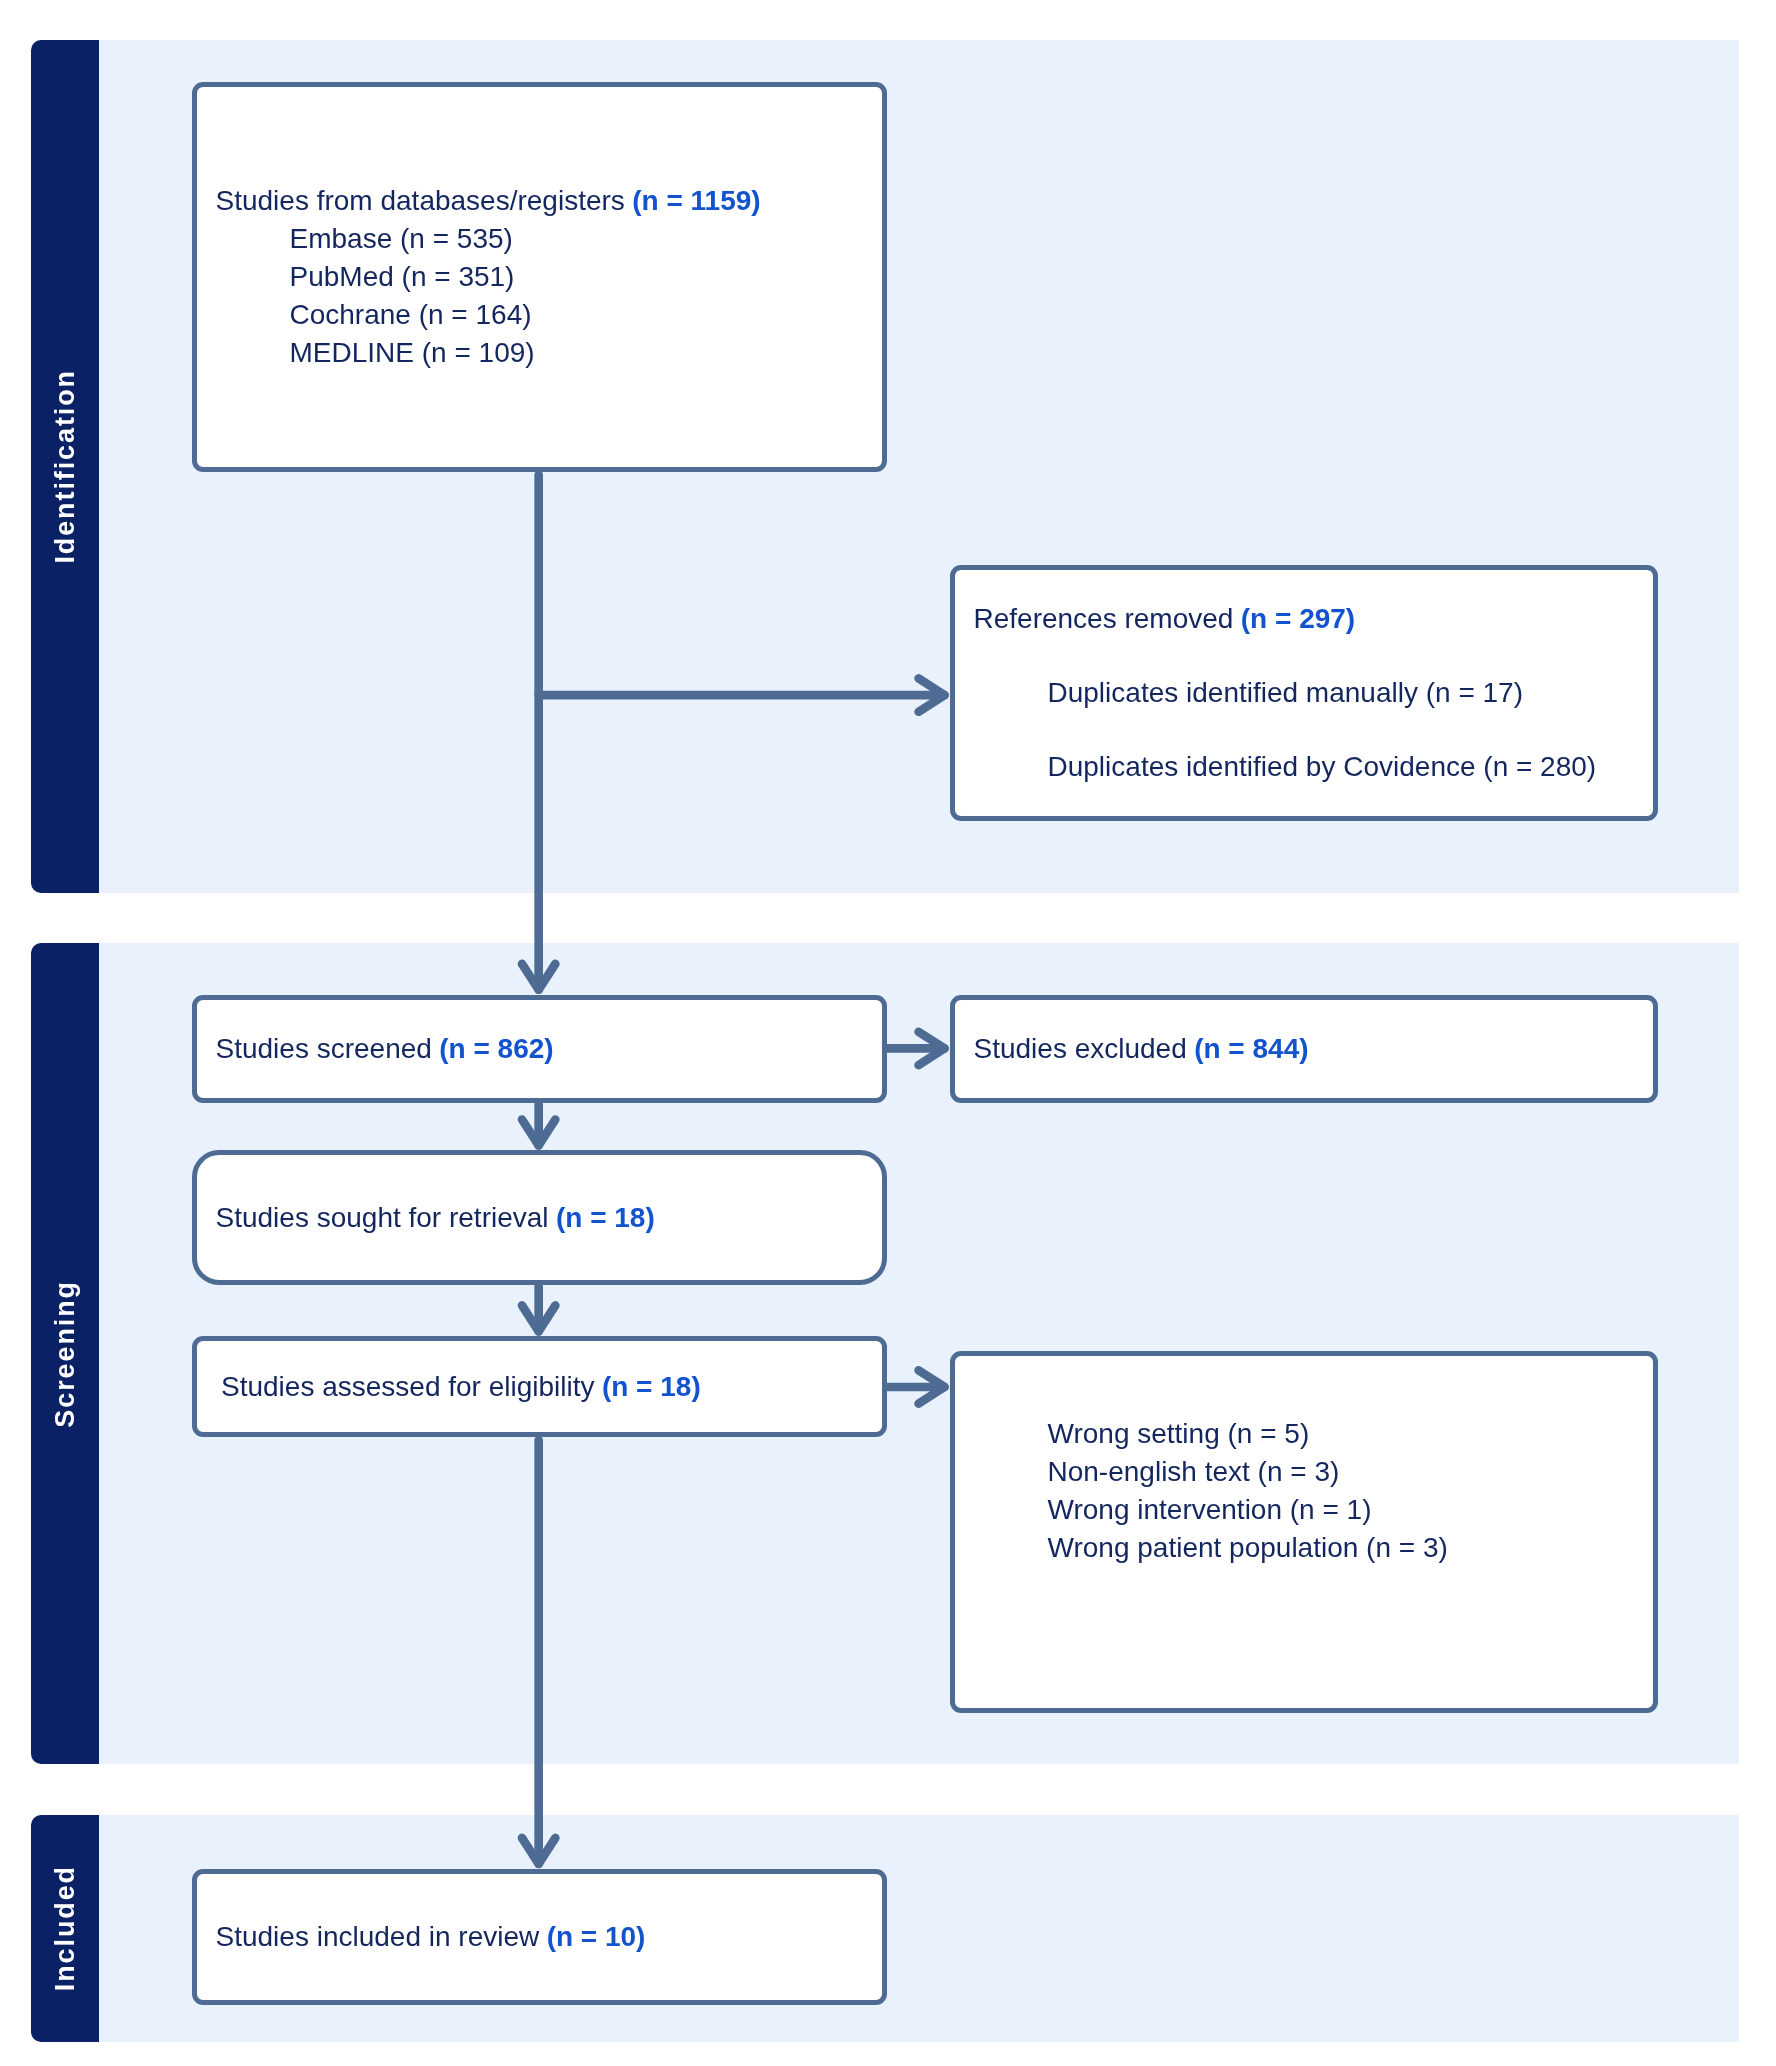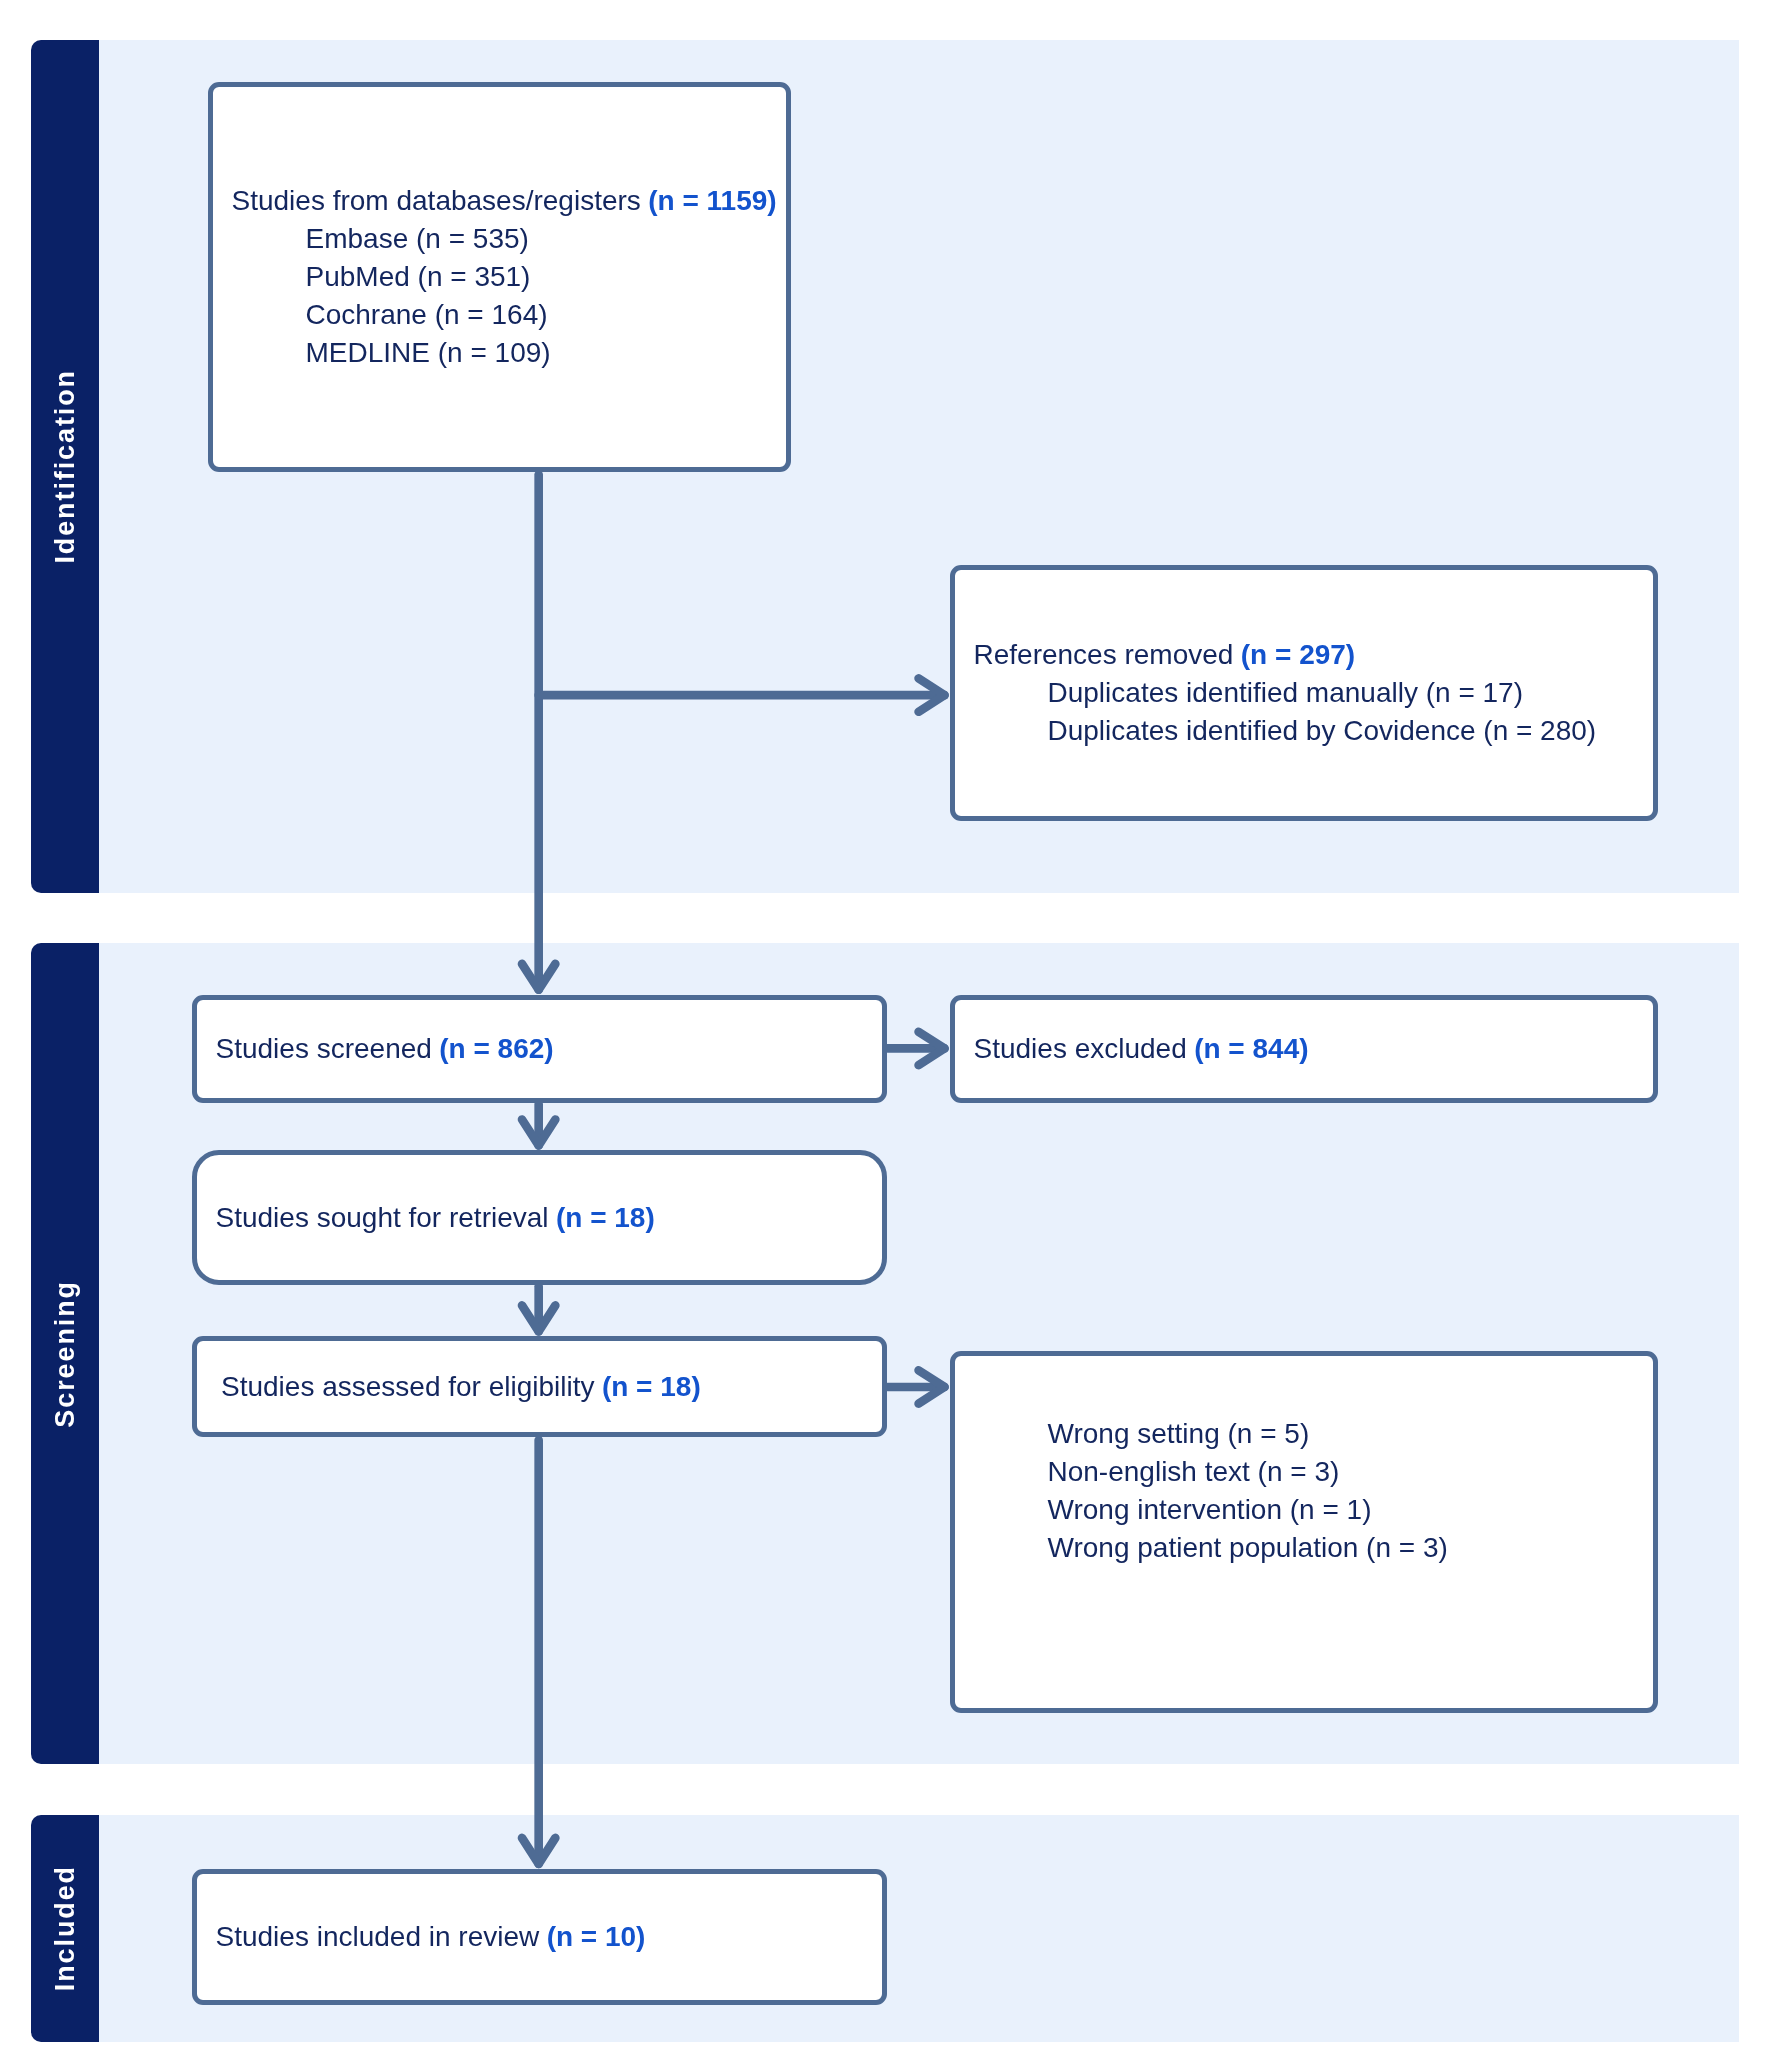--- a/index.html
+++ b/index.html
@@ -33,22 +33,22 @@
     border:5px solid #4e6b94; border-radius:11px; z-index:3;
     display:flex; flex-direction:column; justify-content:center;
     padding-left:18.5px; padding-right:10px;
     color:#13265e; font-size:28px; line-height:38px;
   }
   .box.top-align { justify-content:flex-start; padding-top:59px; }
   .box .line  { white-space:nowrap; }
   .box .count { font-weight:700; color:#1353cd; margin-left:7.4px; }
   .box .item  { padding-left:74px; white-space:nowrap; }
 
-  .b-databases          { left:192px;  top:82px;  width:583px; height:390px;margin-left:16px; }
-  .b-references-removed { left:950px; top:565px;  width:708px; height:256px; }
+  .b-databases          { left:192px;  top:82px;  width:695px; height:390px; }
+  .b-references-removed { left:950px; top:565px;  width:708px; height:256px;gap:36px; }
   .b-screened           { left:192px;  top:995px; width:695px; height:108px; }
   .b-excluded-screened  { left:950px; top:995px; width:708px; height:108px; }
   .b-sought             { left:192px;  top:1150px; width:695px; height:135px;border-radius:27px; }
   .b-assessed           { left:192px;  top:1336px; width:695px; height:101px;padding-left:24px; }
   .b-excluded-assessed  { left:950px; top:1351px; width:708px; height:362px; }
   .b-included           { left:192px;  top:1869px; width:695px; height:136px; }
 </style>
 </head>
 <body>
 

